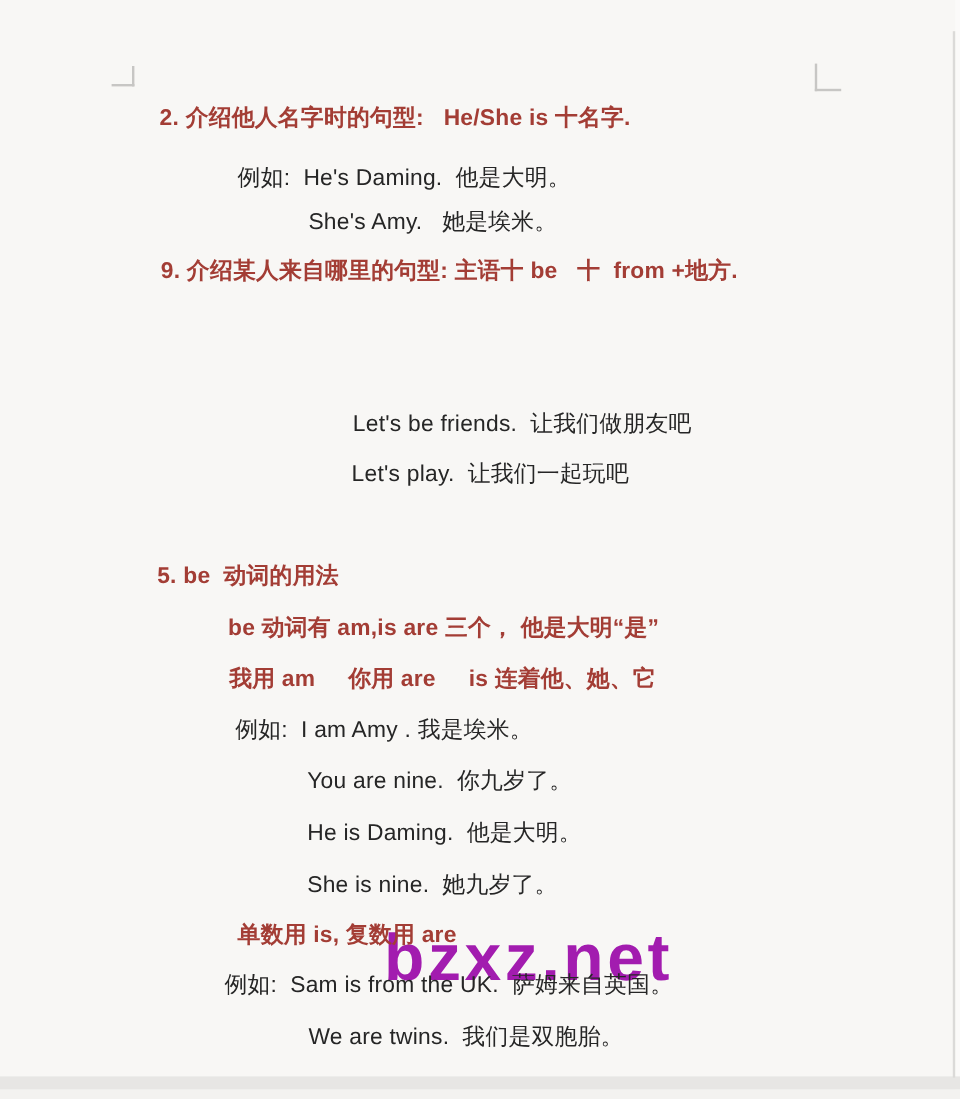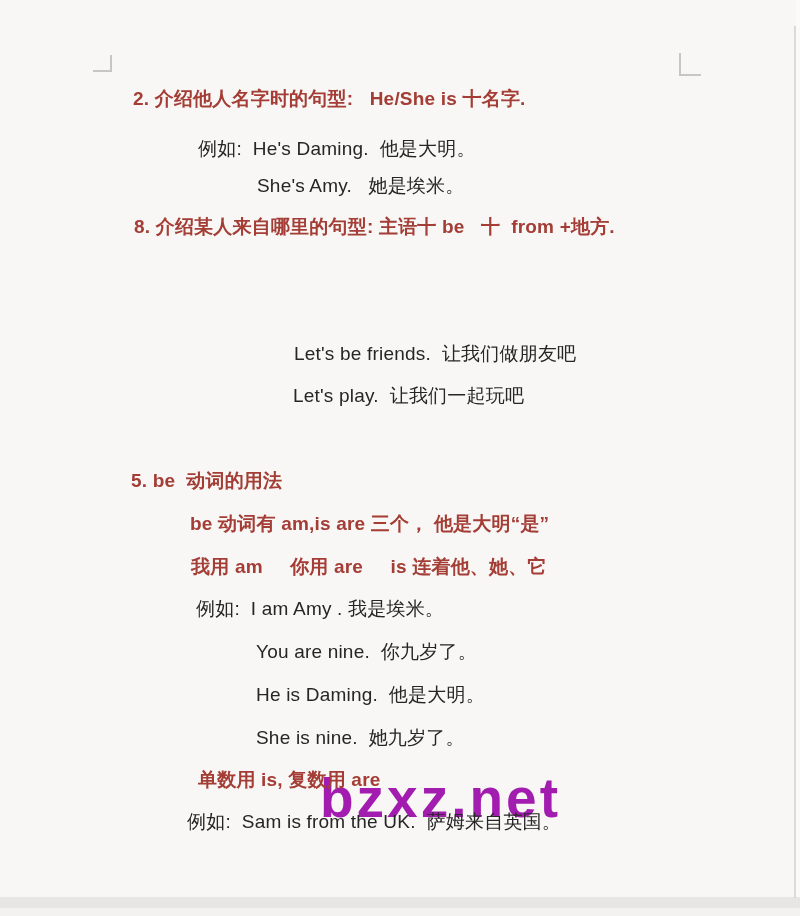--- a/index.html
+++ b/index.html
@@ -70,33 +70,34 @@
 
   <div class="crop-mark crop-tl"></div>
   <div class="crop-mark crop-tr"></div>
 
   <div class="watermark">bzxz.net</div>
 
   <div class="line red" style="left:133px; top:88px;">2. 介绍他人名字时的句型:   He/She is 十名字.</div>
   <div class="line black" style="left:198px; top:138px;">例如:  He's Daming.  他是大明。</div>
   <div class="line black" style="left:257px; top:175px;">She's Amy.   她是埃米。</div>
 
-  <div class="line red" style="left:134px; top:216px;">8. 介绍某人来自哪里的句型: 主语十 be   十  from +地方.</div>
+  <div class="line red" style="left:134px; top:216px;">9. 介绍某人来自哪里的句型: 主语十 be   十  from +地方.</div>
 
   <div class="line black" style="left:294px; top:343px;">Let's be friends.  让我们做朋友吧</div>
   <div class="line black" style="left:293px; top:385px;">Let's play.  让我们一起玩吧</div>
 
   <div class="line red" style="left:131px; top:470px;">5. be  动词的用法</div>
   <div class="line red" style="left:190px; top:513px;">be 动词有 am,is are 三个， 他是大明“是”</div>
   <div class="line red" style="left:191px; top:556px;">我用 am     你用 are     is 连着他、她、它</div>
   <div class="line black" style="left:196px; top:598px;">例如:  I am Amy . 我是埃米。</div>
   <div class="line black" style="left:256px; top:641px;">You are nine.  你九岁了。</div>
   <div class="line black" style="left:256px; top:684px;">He is Daming.  他是大明。</div>
   <div class="line black" style="left:256px; top:727px;">She is nine.  她九岁了。</div>
   <div class="line red" style="left:198px; top:769px;">单数用 is, 复数用 are</div>
   <div class="line black" style="left:187px; top:811px;">例如:  Sam is from the UK.  萨姆来自英国。</div>
+  <div class="line black" style="left:257px; top:854px;">We are twins.  我们是双胞胎。</div>
 
   <div class="page-right-margin"></div>
   <div class="page-right-edge"></div>
   <div class="page-gap"></div>
   <div class="next-page"></div>
 
 </div>
 
 </body></html>

